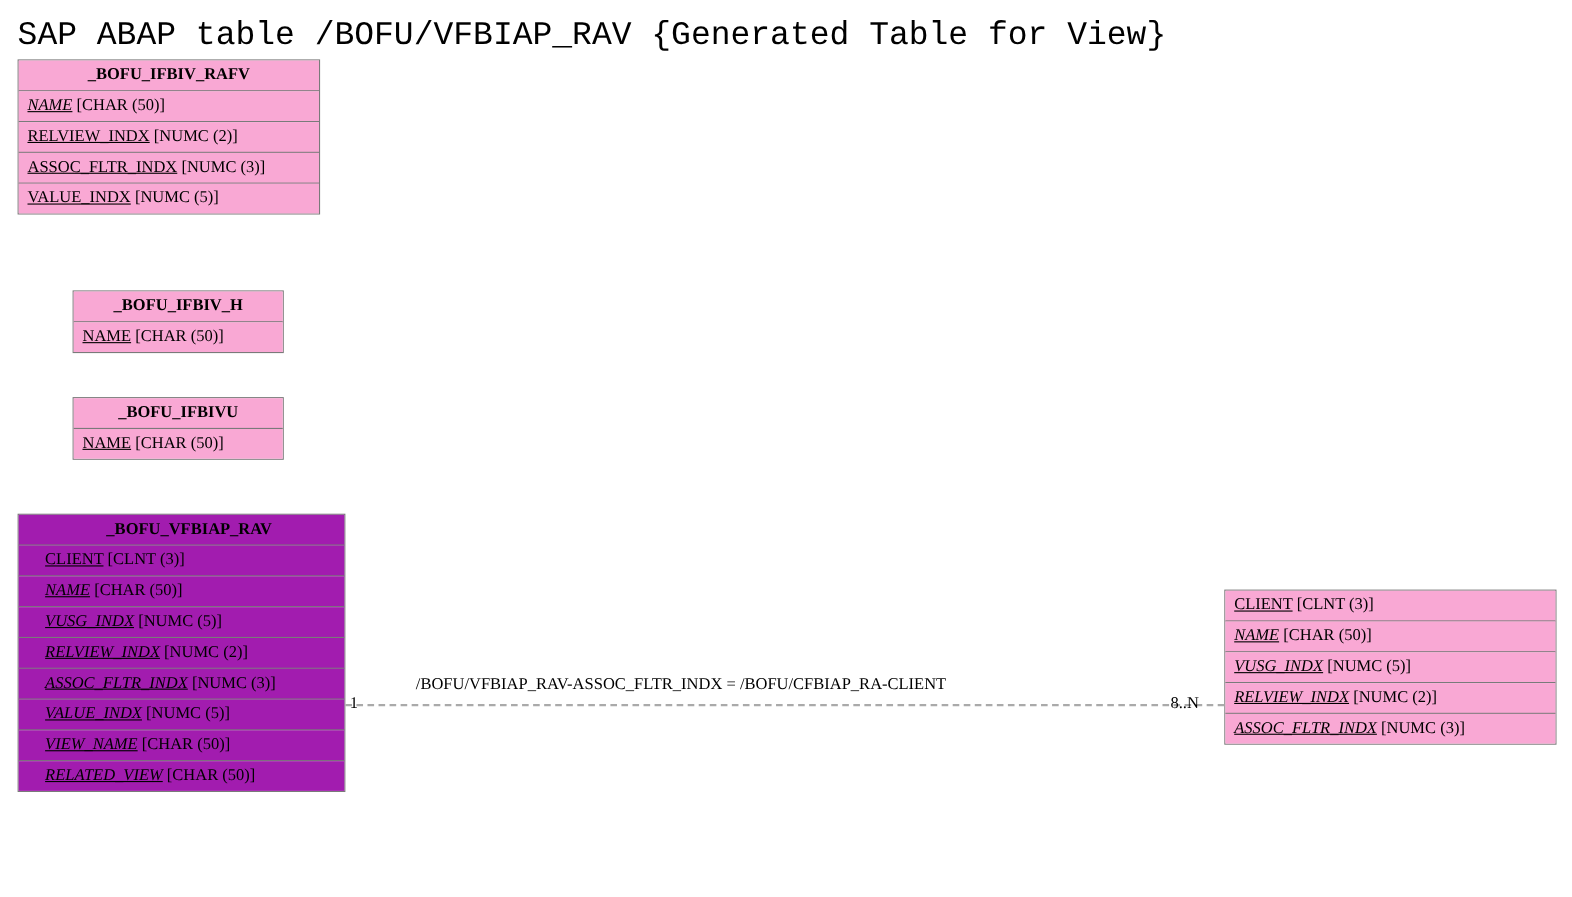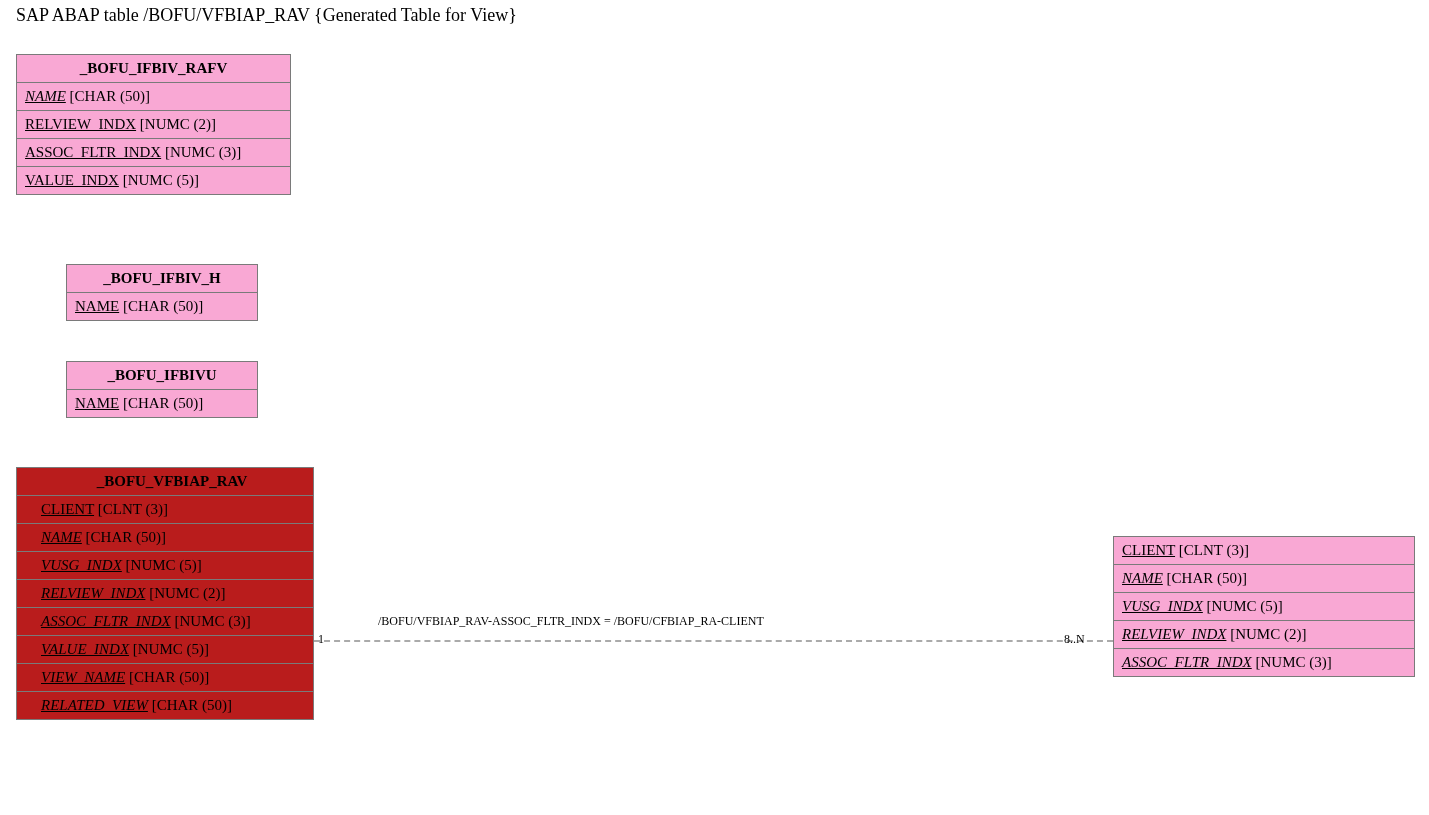--- a/index.html
+++ b/index.html
@@ -9,23 +9,23 @@
     font-family: Georgia, 'Times New Roman', serif;
     font-size: 15px;
     color: #000;
     width: 1429px;
     height: 815px;
     position: relative;
   }
   .title {
     position: absolute;
     left: 16px;
-    top: 5px;
-    font-size: 18px;
-    font-family: Liberation Serif, serif;
+    top: 16px;
+    font-size: 30px;
+    font-family: Liberation Mono, monospace;
   }
   .entity {
     position: absolute;
     border: 1px solid #7a7a7a;
   }
   .entity-header {
     text-align: center;
     font-weight: bold;
     padding: 5px 10px;
     border-bottom: 1px solid #7a7a7a;
@@ -35,38 +35,38 @@
     border-bottom: 1px solid #7a7a7a;
     white-space: nowrap;
   }
   .entity-row:last-child {
     border-bottom: none;
   }
   .green .entity-header, .green .entity-row {
     background: #f9a8d4;
   }
   .orange .entity-header, .orange .entity-row {
-    background: #b91c1c;
+    background: #a21caf;
     padding-left: 24px;
   }
   .fname {
     text-decoration: underline;
   }
   .italic {
     font-style: italic;
   }
   
   .rel-line {
     position: absolute;
     border-top: 2px dashed #aaa;
     height: 0;
   }
   .rel-label {
     position: absolute;
-    font-size: 12px;
+    font-size: 15px;
     color: #000;
     font-family: Georgia, serif;
   }
 </style>
 </head>
 <body>
 
 <div class="title">SAP ABAP table /BOFU/VFBIAP_RAV {Generated Table for View}</div>
 
 <div class="entity green" style="left:16px; top:54px; width:273px;">

